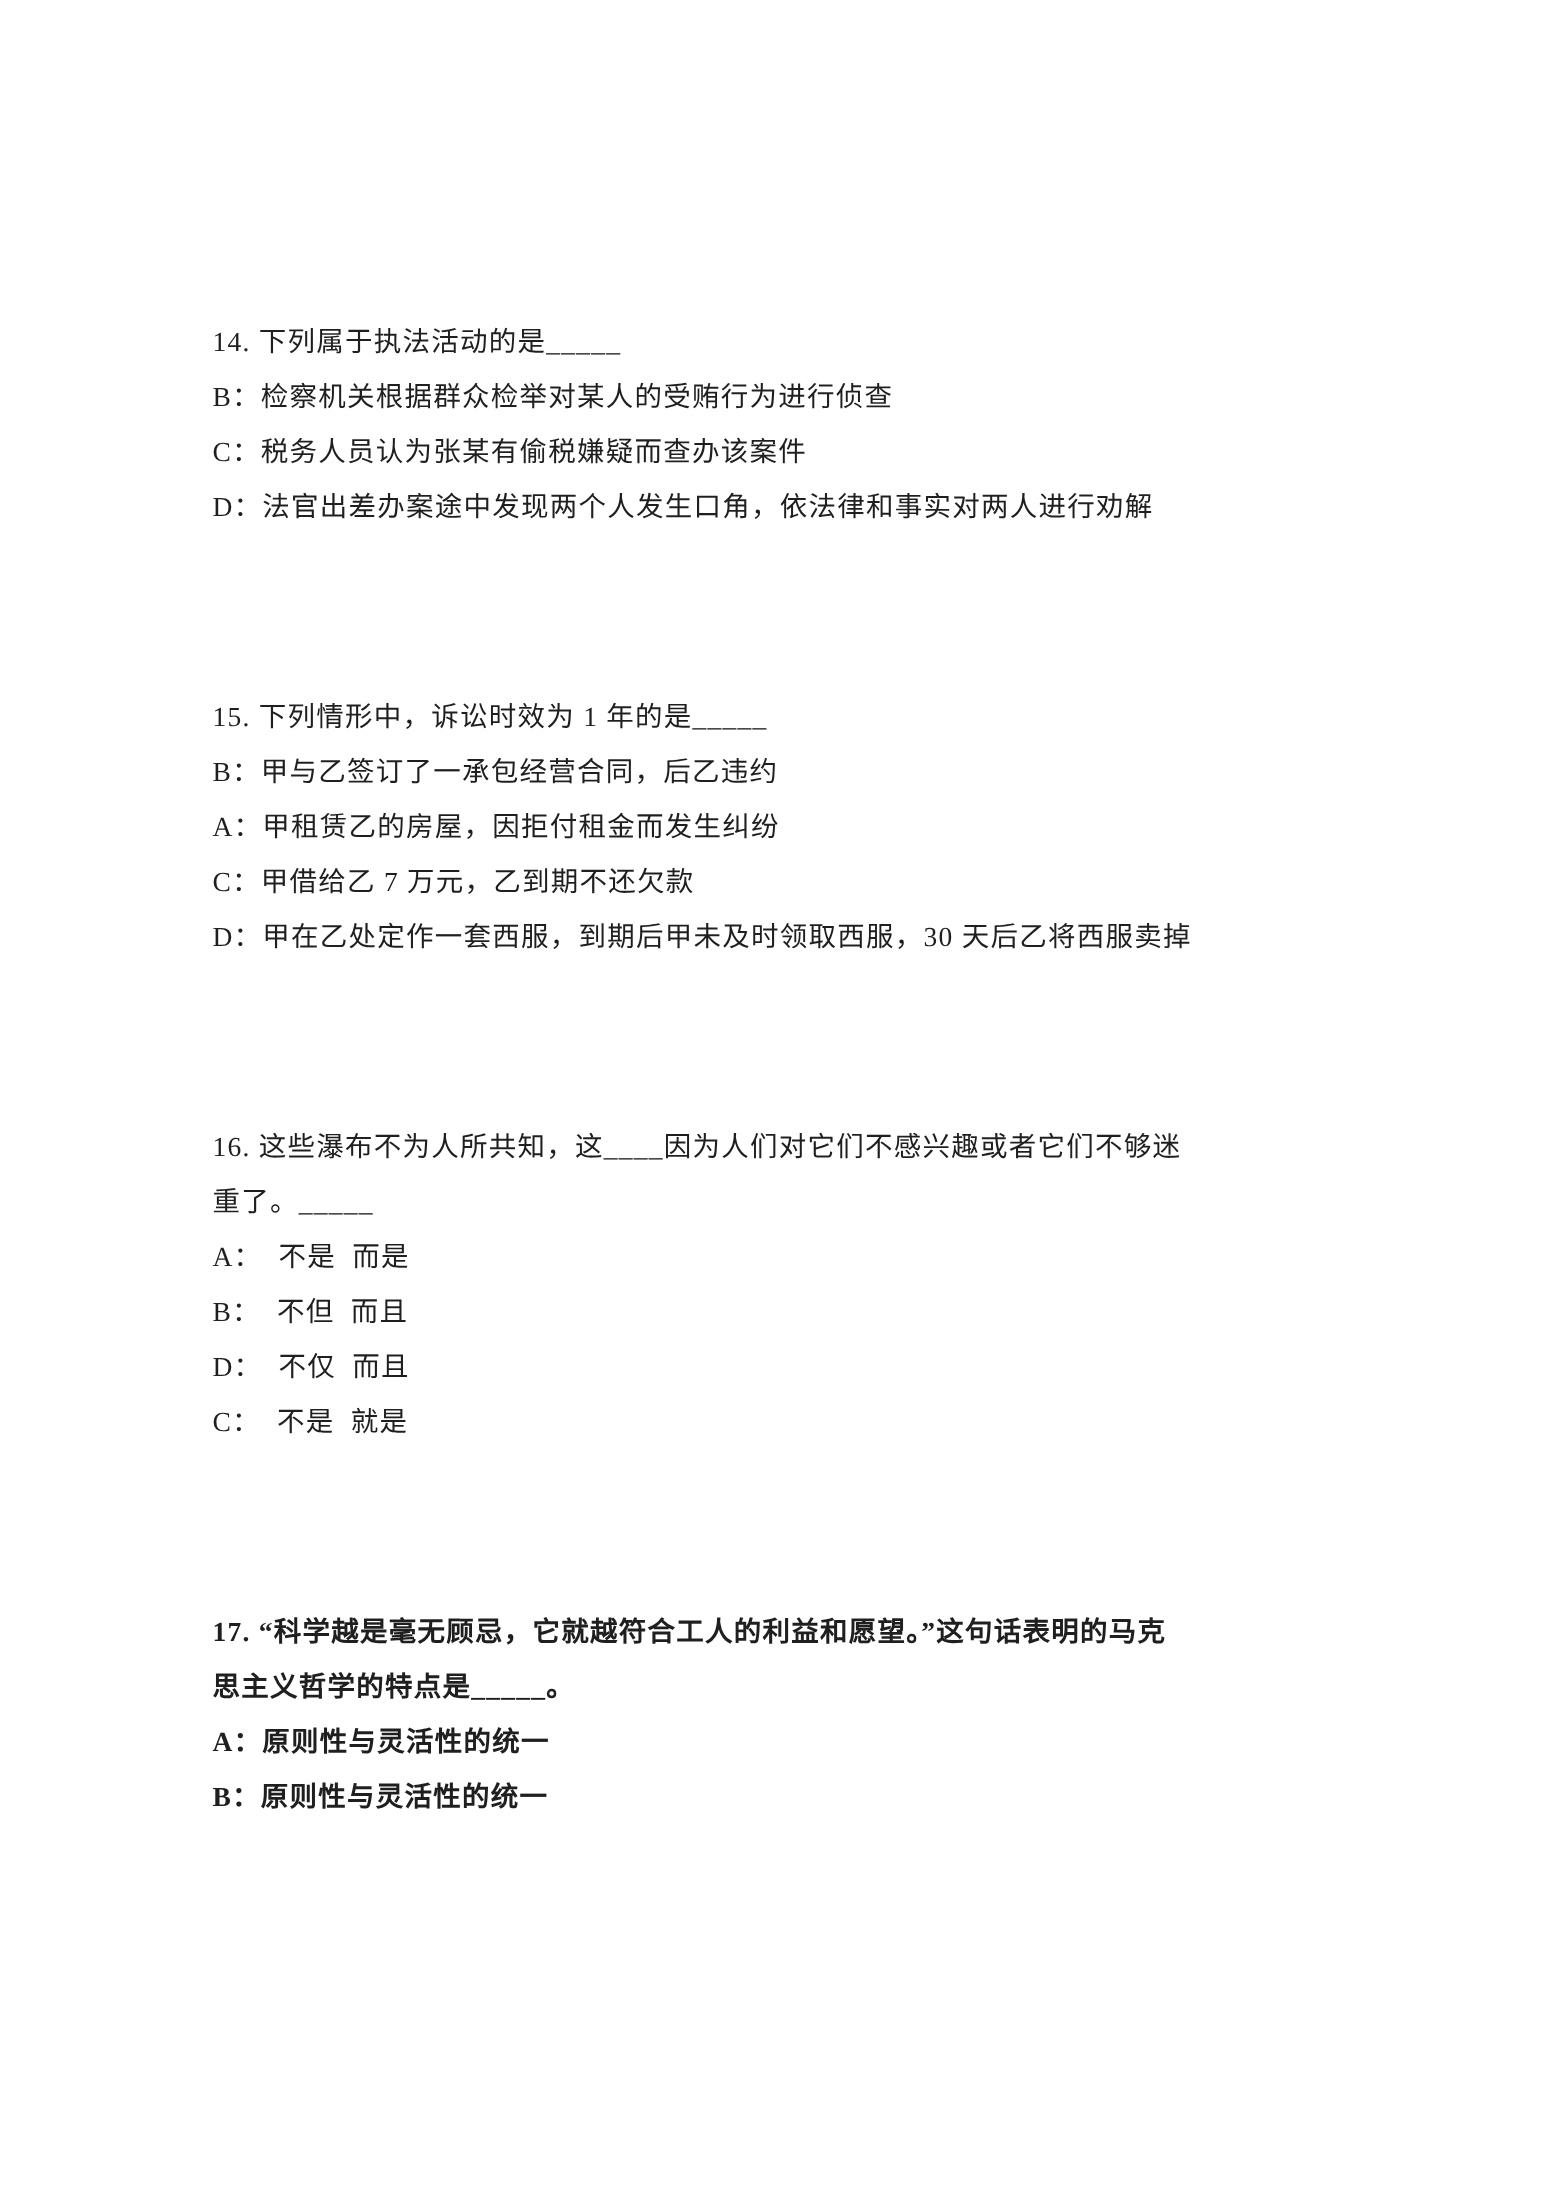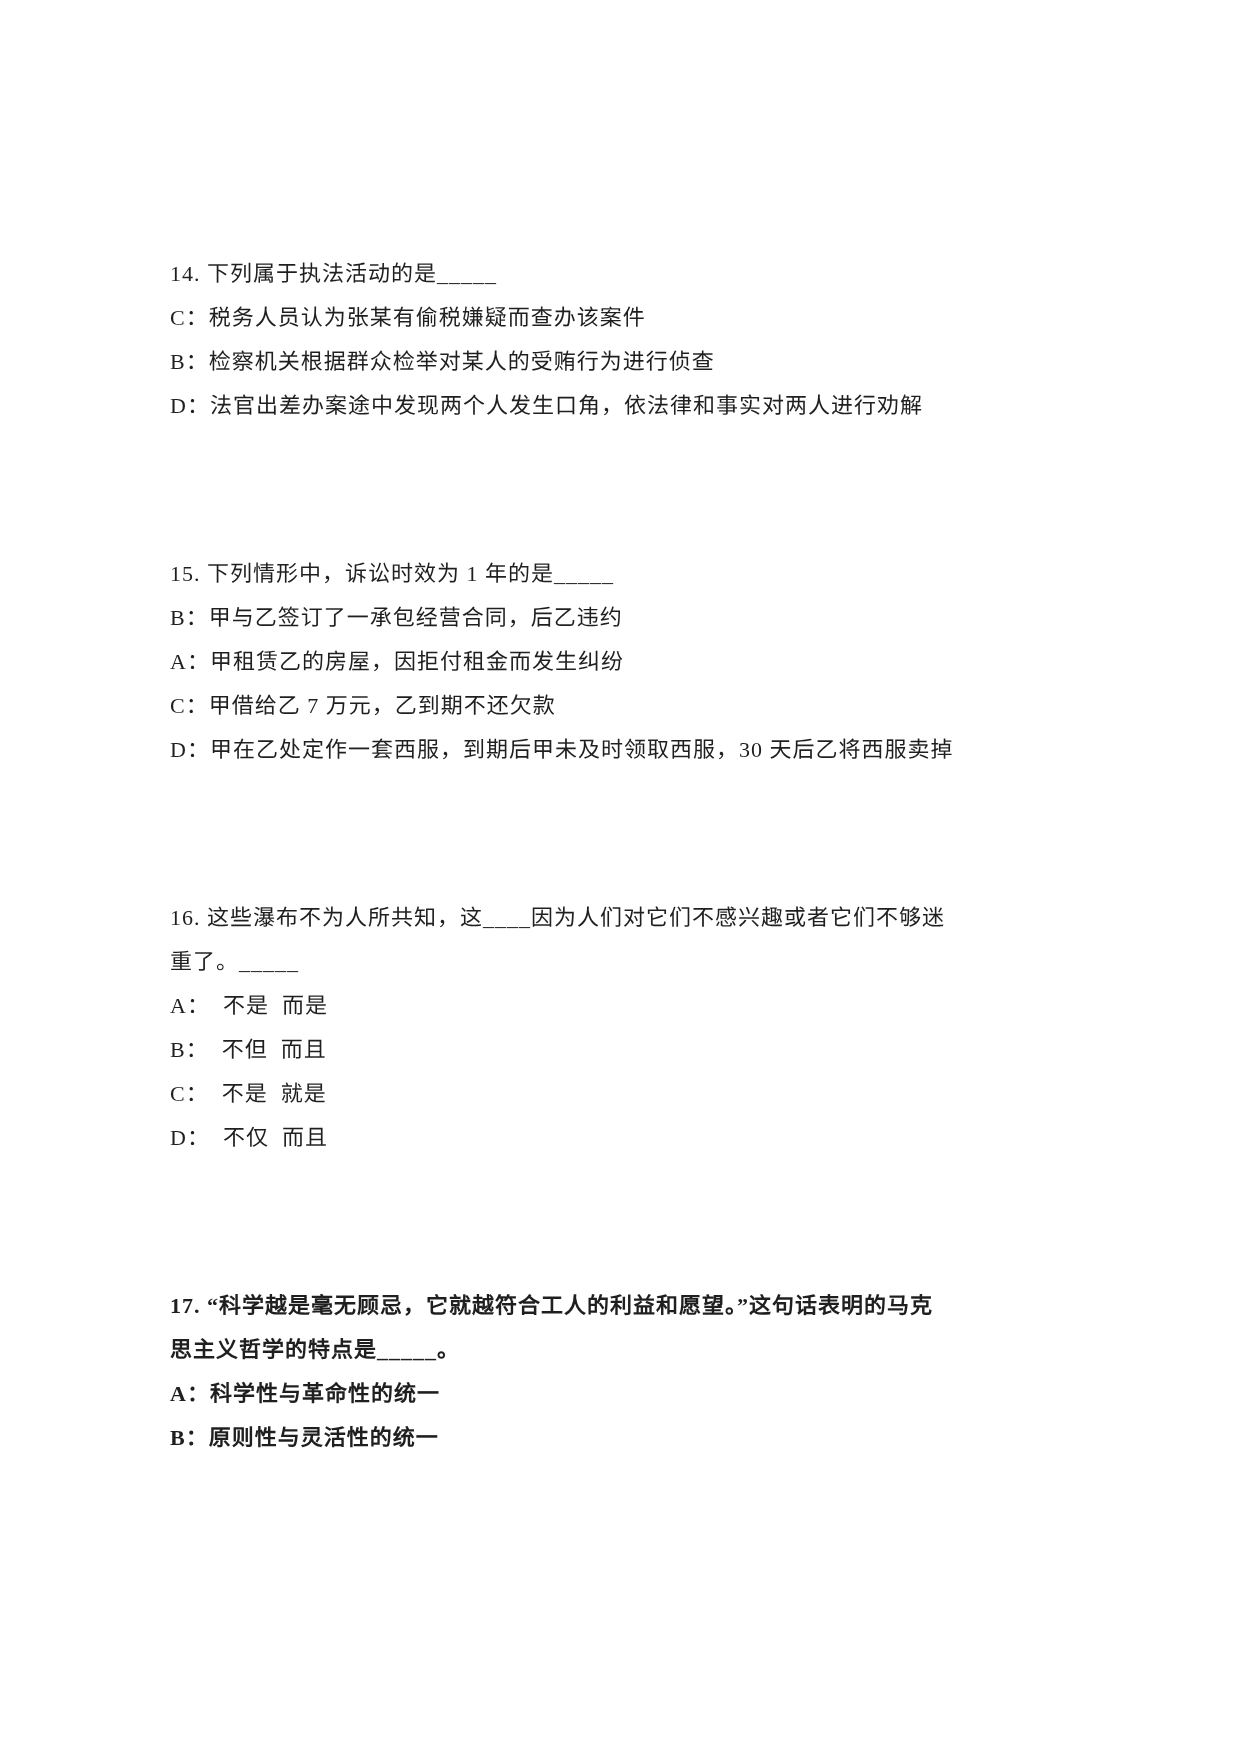--- a/index.html
+++ b/index.html
@@ -25,42 +25,42 @@
     white-space: pre;  
   }
 </style>
 </head>
 <body>
 
 <main class="doc">
 
   <section class="question">
     <p class="line">14. 下列属于执法活动的是_____</p>
+    <p class="line">B：检察机关根据群众检举对某人的受贿行为进行侦查</p>
     <p class="line">C：税务人员认为张某有偷税嫌疑而查办该案件</p>
-    <p class="line">B：检察机关根据群众检举对某人的受贿行为进行侦查</p>
     <p class="line">D：法官出差办案途中发现两个人发生口角，依法律和事实对两人进行劝解</p>
   </section>
 
   <section class="question">
     <p class="line">15. 下列情形中，诉讼时效为 1 年的是_____</p>
     <p class="line">B：甲与乙签订了一承包经营合同，后乙违约</p>
     <p class="line">A：甲租赁乙的房屋，因拒付租金而发生纠纷</p>
     <p class="line">C：甲借给乙 7 万元，乙到期不还欠款</p>
     <p class="line">D：甲在乙处定作一套西服，到期后甲未及时领取西服，30 天后乙将西服卖掉</p>
   </section>
 
   <section class="question">
     <p class="line">16. 这些瀑布不为人所共知，这____因为人们对它们不感兴趣或者它们不够迷</p>
     <p class="line">重了。_____</p>
     <p class="line">A：  不是  而是</p>
     <p class="line">B：  不但  而且</p>
+    <p class="line">D：  不仅  而且</p>
     <p class="line">C：  不是  就是</p>
-    <p class="line">D：  不仅  而且</p>
   </section>
 
   <section class="question">
     <p class="line">17. “科学越是毫无顾忌，它就越符合工人的利益和愿望。”这句话表明的马克</p>
     <p class="line">思主义哲学的特点是_____。</p>
-    <p class="line">A：科学性与革命性的统一</p>
+    <p class="line">A：原则性与灵活性的统一</p>
     <p class="line">B：原则性与灵活性的统一</p>
   </section>
 
 </main>
 
 </body></html>

